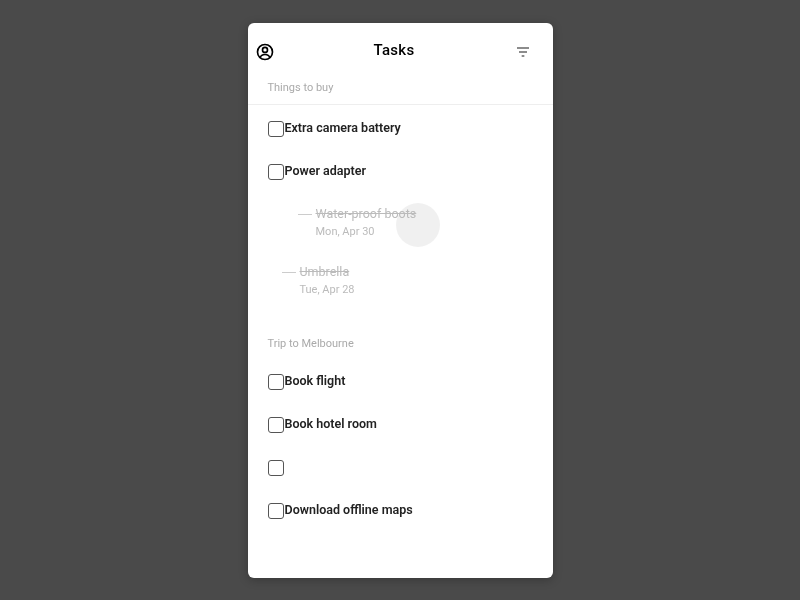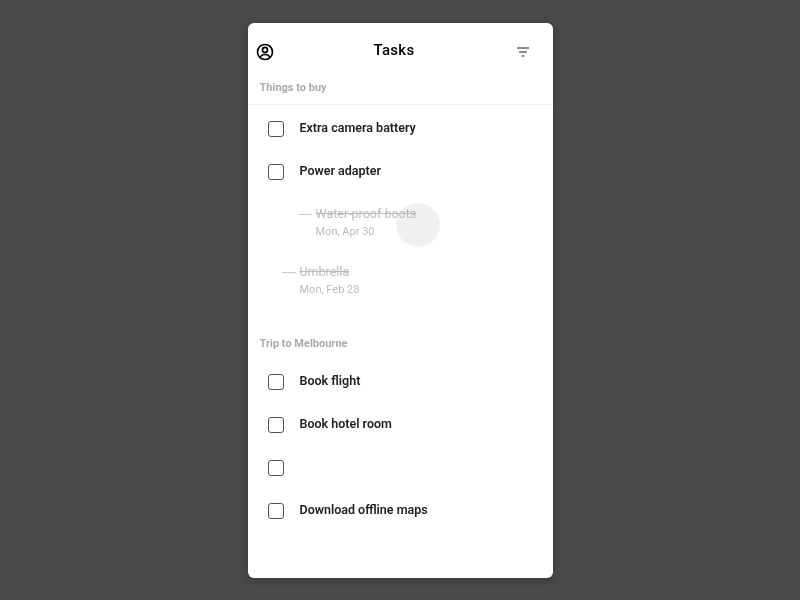--- a/index.html
+++ b/index.html
@@ -35,34 +35,34 @@
     }
     .icon-btn {
       width: 22px;
       height: 22px;
       display: flex;
       align-items: center;
       justify-content: center;
       cursor: pointer;
     }
     .section-header {
-      padding: 6px 20px 10px 12px;
+      padding: 6px 20px 10px 20px;
       font-size: 11px;
       color: #aaa;
-      font-weight: 700;
+      font-weight: 400;
     }
     .section-divider {
       border-bottom: 1px solid #eee;
       margin-bottom: 2px;
     }
     .task-row {
       display: flex;
       align-items: flex-start;
       padding: 13px 20px;
-      gap: 16px;
+      gap: 1px;
     }
     .checkbox {
       width: 16px;
       height: 16px;
       border: 1.7px solid #555;
       border-radius: 3px;
       flex-shrink: 0;
       margin-top: 1px;
       cursor: pointer;
     }
@@ -158,21 +158,21 @@
       <span class="completed-line"></span>
       <div class="task-label">Water-proof boots</div>
       <div class="task-date">Mon, Apr 30</div>
     </div>
   </div>
 
   <div class="task-row completed">
     <div class="task-content" style="margin-left:32px;">
       <span class="completed-line"></span>
       <div class="task-label">Umbrella</div>
-      <div class="task-date">Mon, Feb 28</div>
+      <div class="task-date">Tue, Apr 28</div>
     </div>
   </div>
 
   <div class="section-header section2">Trip to Melbourne</div>
 
   <div class="task-row">
     <div class="checkbox"></div>
     <div class="task-content">
       <div class="task-label">Book flight</div>
     </div>

